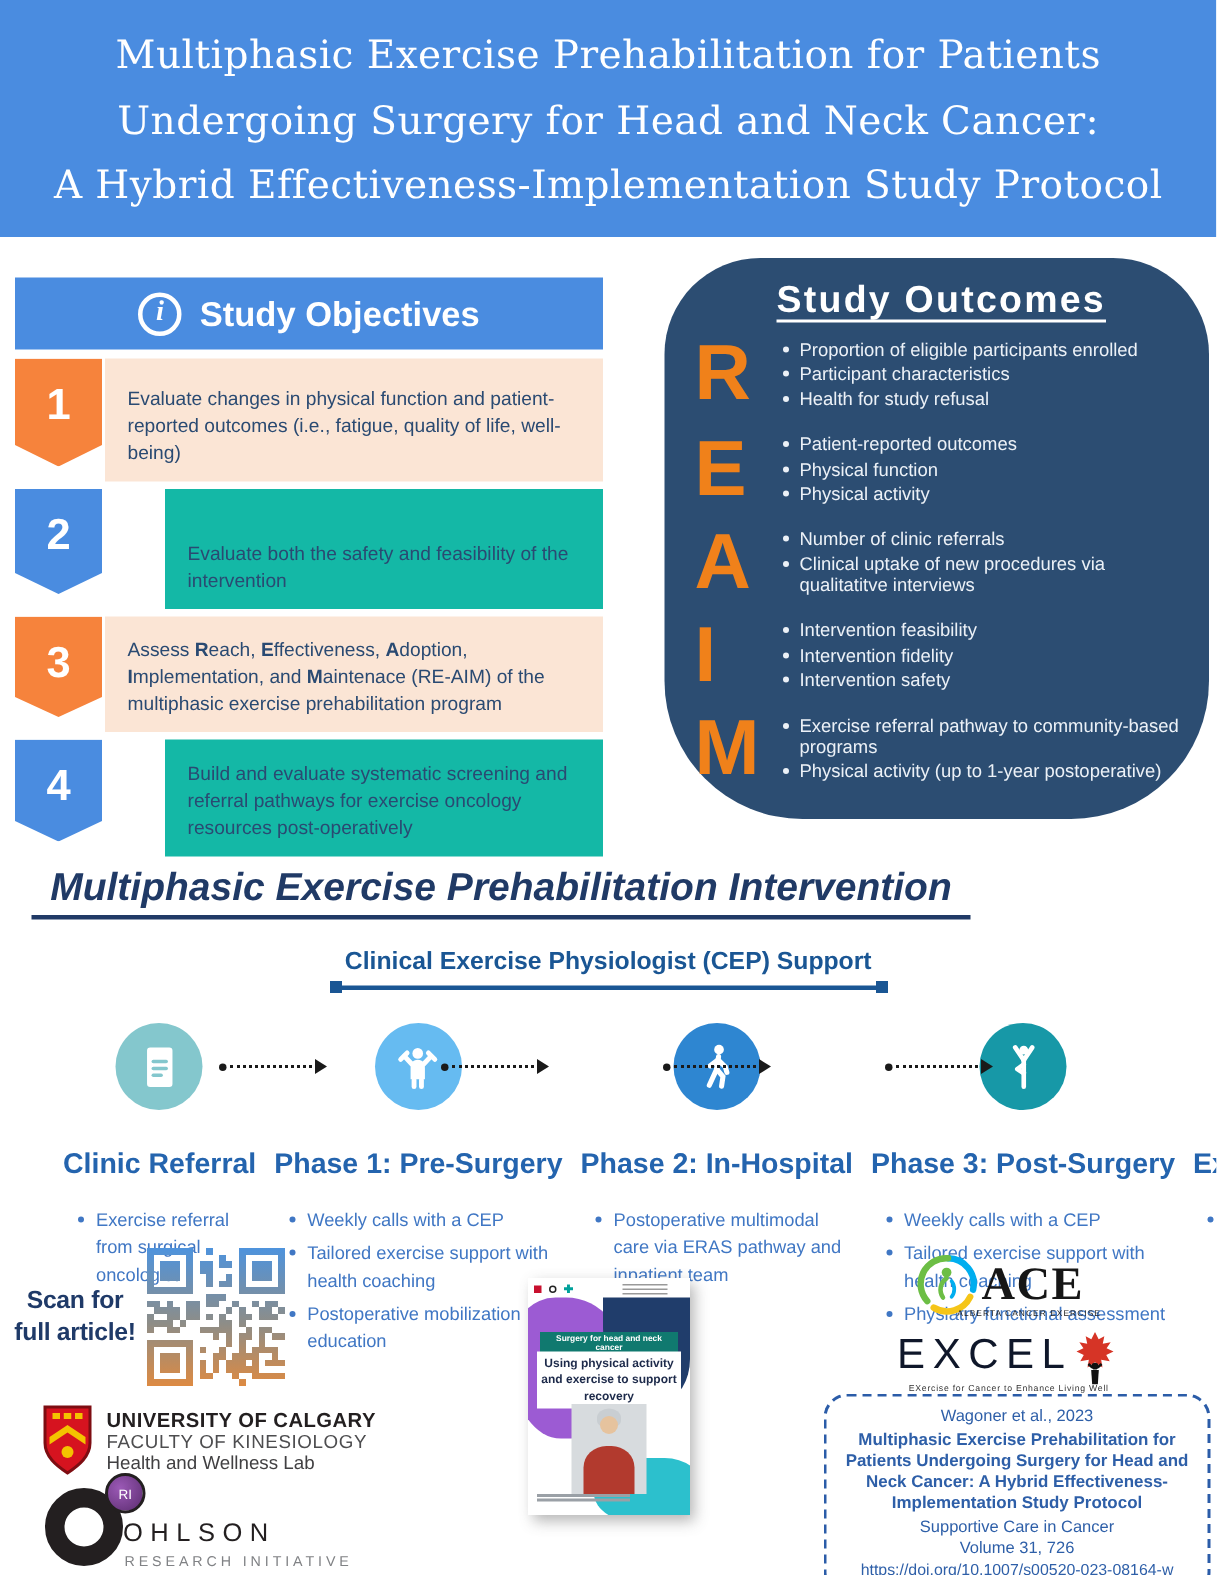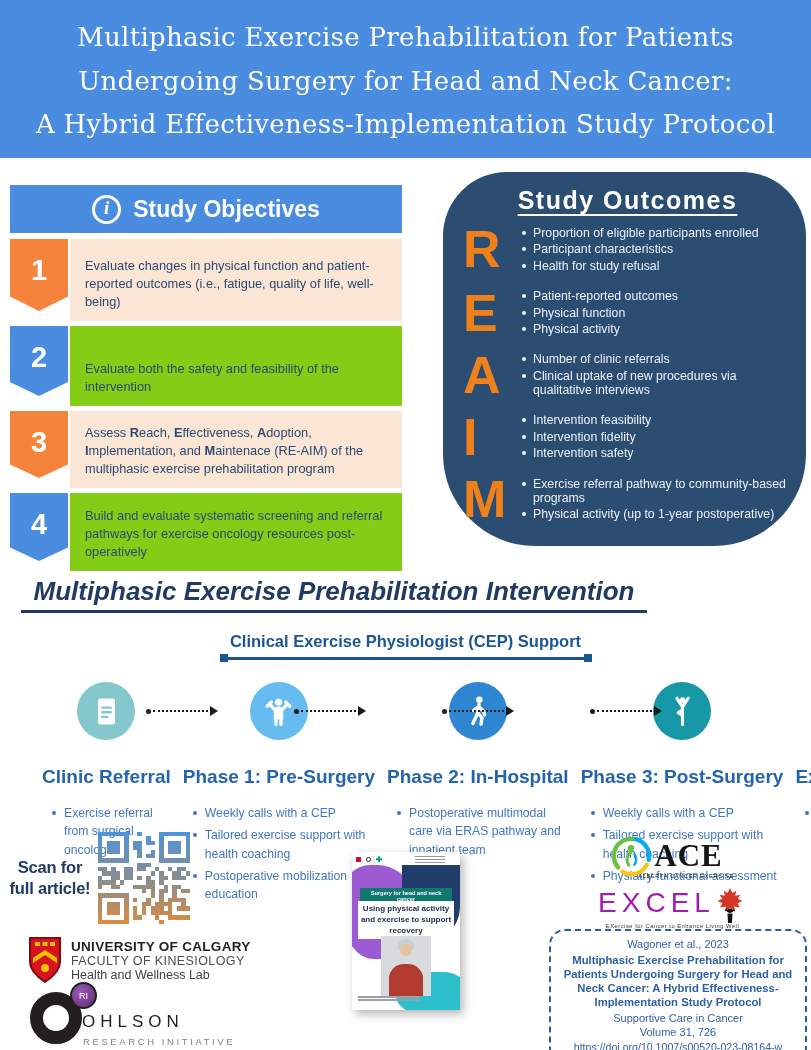--- a/index.html
+++ b/index.html
@@ -23,21 +23,21 @@
 .obj-row { display:flex; margin-bottom:5px; }
 .obj-badge { width:58px; margin-right:2px; position:relative; flex-shrink:0; }
 .obj-badge .shield { position:absolute; top:0; left:0; right:0; bottom:10px;
   clip-path:polygon(0 0,100% 0,100% 80%,50% 100%,0 80%);
   color:#fff; font-weight:bold; font-size:29px; text-align:center; padding-top:15px; }
 .badge-orange .shield { background:#f6833c; }
 .badge-blue .shield { background:#4a8ce0; }
 .obj-box { flex:1; display:flex; align-items:flex-end; padding:10px 15px; font-size:12.8px;
   line-height:1.42; color:#2a4a72; }
 .box-orange { background:#fbe5d5; }
-.box-blue { background:#84cc16; }
+.box-blue { background:#14b8a6;margin-left:40px; }
 
 
 .outcomes { position:absolute; top:172px; left:443px; width:363px; height:374px; background:#2c4d72;
   border-radius:64px 64px 92px 92px; padding:14px 14px 22px 20px; display:flex; flex-direction:column; }
 .out-title { color:#fff; font-size:25px; font-weight:bold; text-align:center; letter-spacing:1.5px;
   text-decoration:underline; text-underline-offset:5px; text-decoration-thickness:2px; }
 .out-rows { flex:1; display:flex; flex-direction:column; justify-content:space-between; padding-top:8px; }
 .out-row { display:flex; align-items:center; }
 .out-letter { width:56px; flex-shrink:0; color:#f0811a; font-size:52px; font-weight:bold;
   line-height:.85; }
@@ -121,21 +121,21 @@
 .bk-fine { position:absolute; bottom:8px; left:6px; z-index:2; }
 .bk-fine div { width:62px; height:1.5px; background:#9aa0a6; margin:1.5px 0; }
 
 
 .ace { position:absolute; top:835px; left:592px; width:150px; }
 .ace-row { display:flex; align-items:center; justify-content:center; gap:1px;font-family:Liberation Serif, serif; }
 .ace-word { font-size:31px; font-weight:bold; color:#161616; letter-spacing:1px; }
 .ace-sub { font-size:5.6px; color:#222; letter-spacing:.7px; text-align:right; margin:-4px 8px 0 0; }
 .excel { position:absolute; top:887px; left:585px; width:175px; text-align:center; }
 .excel-row { display:flex; align-items:flex-start; justify-content:center; }
-.excel-word { font-size:28px; letter-spacing:5px; color:#a21caf; font-weight:500; }
+.excel-word { font-size:28px; letter-spacing:5px; color:#0f172a; font-weight:500; }
 .excel-sub { font-size:5.8px; color:#333; letter-spacing:.5px; margin-top:-2px; }
 .citation { position:absolute; top:929px; left:549px; width:258px; border:2px dashed #2b5ca8;
   border-radius:16px; padding:7px 8px 9px; text-align:center; color:#2e5fa8; background:#fff; z-index:4; }
 .cit-authors { font-size:11px; margin-bottom:3px; }
 .cit-title { font-size:11.3px; font-weight:bold; line-height:1.25; margin-bottom:3px; }
 .cit-journal { font-size:11px; margin-bottom:2px; }
 .cit-volume { font-size:11px; margin-bottom:3px; }
 .cit-doi { font-size:10.6px; }
 </style>
 </head>

